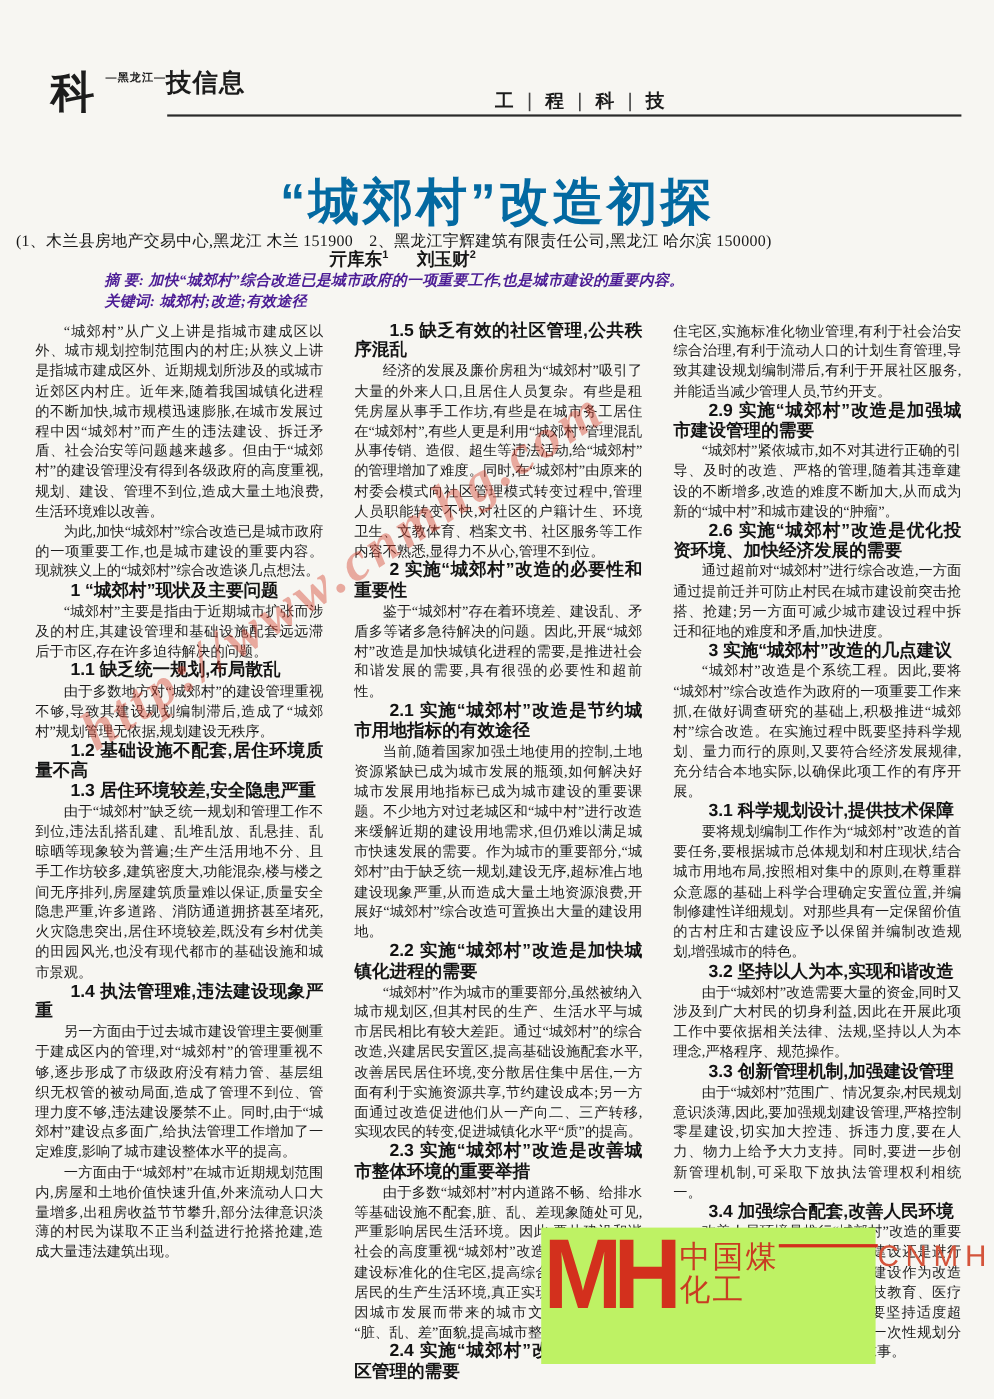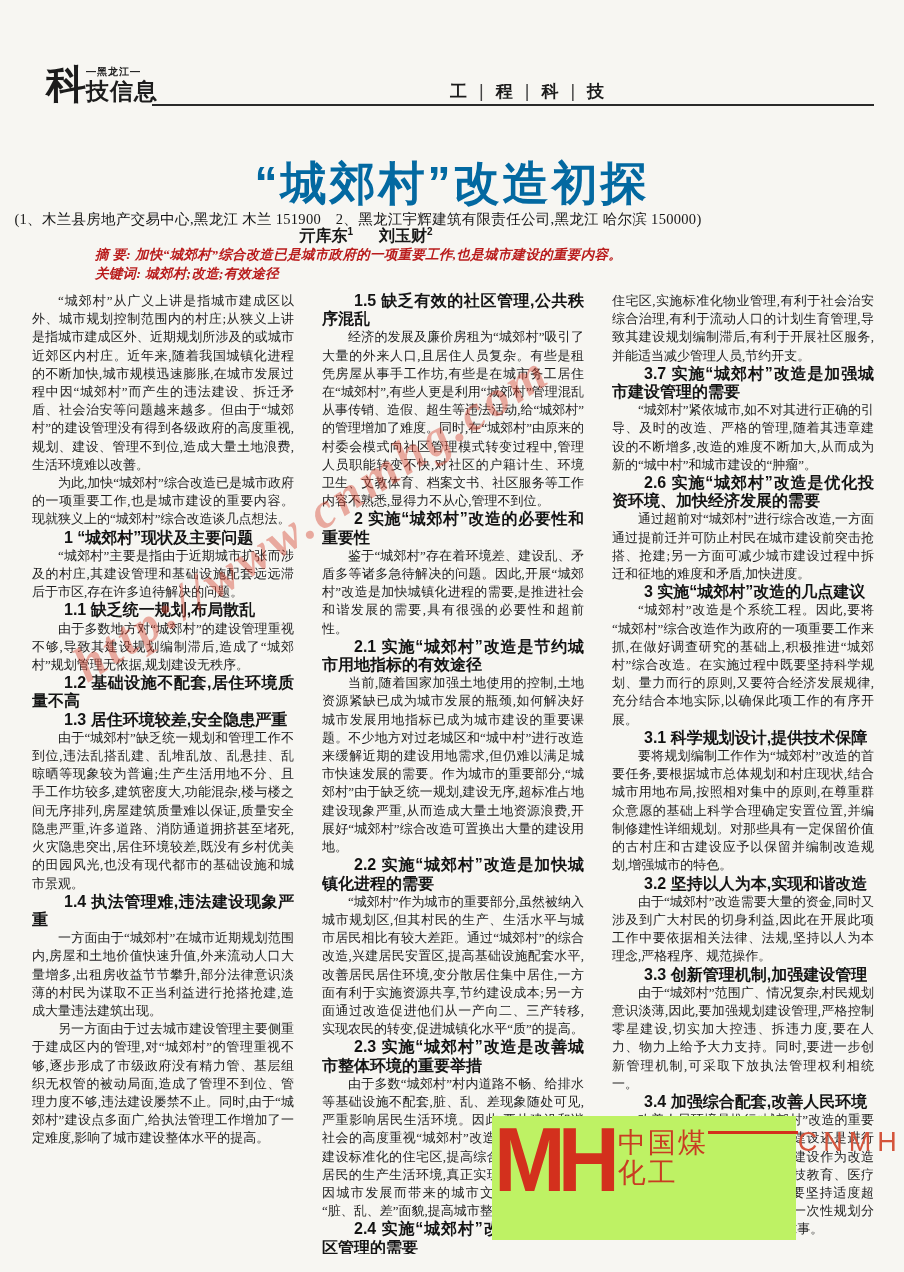--- a/index.html
+++ b/index.html
@@ -10,21 +10,21 @@
     color:#1c1c1c;
     position:relative;
     overflow:hidden;
   }
   .page{position:absolute;inset:0;}
 
   
   .masthead{position:absolute;left:0;top:0;width:904px;height:125px;}
   .logo{position:absolute;left:46px;top:62px;display:flex;align-items:flex-start;}
   .logo-main{font-family:"Liberation Sans",sans-serif;font-weight:900;font-size:40px;line-height:44px;letter-spacing:-2px;}
-  .logo-right{display:flex;flex-direction:column;margin-left:2px;}
+  .logo-right{display:flex;margin-left:12px;}
   .logo-region{font-family:"Liberation Sans",sans-serif;font-size:10px;font-weight:700;letter-spacing:1px;line-height:12px;margin-top:4px;}
   .logo-rest{font-family:"Liberation Sans",sans-serif;font-weight:900;font-size:23px;line-height:26px;letter-spacing:1px;}
   .masthead-rule{position:absolute;left:152px;right:30px;top:104px;height:2px;background:#2a2a2a;}
   .section-label{
     position:absolute;left:450px;top:80px;
     font-family:"Liberation Sans",sans-serif;font-weight:700;font-size:17px;letter-spacing:2px;color:#1b1b1b;
     display:flex;align-items:center;gap:10px;
   }
   .section-label .sep{font-weight:400;color:#444;font-size:18px;}
 
@@ -38,21 +38,21 @@
     font-family:"Liberation Sans",sans-serif;font-weight:700;font-size:16px;color:#161616;margin-top:44px;
   }
   .authors sup{font-size:10px;}
   .authors .gap{display:inline-block;width:26px;}
   .affiliation{
     position:absolute;left:0;top:210px;width:716px;text-align:center;
     font-size:14.5px;color:#161616;letter-spacing:.3px;
   }
   .abstract,.keywords{
     position:absolute;left:95px;width:740px;
-    font-size:13.5px;font-weight:700;font-style:italic;color:#b91c1c;letter-spacing:.3px;
+    font-size:13.5px;font-weight:700;font-style:italic;color:#4c1d95;letter-spacing:.3px;
   }
   .abstract{top:246px;}
   .keywords{top:265px;}
   .abstract .lbl,.keywords .lbl{margin-right:4px;}
 
   
   .columns{
     position:absolute;left:32px;top:292px;width:842px;height:962px;
     display:flex;gap:28px;overflow:hidden;
   }
@@ -133,40 +133,40 @@
         <div class="p">“城郊村”从广义上讲是指城市建成区以外、城市规划控制范围内的村庄;从狭义上讲是指城市建成区外、近期规划所涉及的或城市近郊区内村庄。近年来,随着我国城镇化进程的不断加快,城市规模迅速膨胀,在城市发展过程中因“城郊村”而产生的违法建设、拆迁矛盾、社会治安等问题越来越多。但由于“城郊村”的建设管理没有得到各级政府的高度重视,规划、建设、管理不到位,造成大量土地浪费,生活环境难以改善。</div>
         <div class="p">为此,加快“城郊村”综合改造已是城市政府的一项重要工作,也是城市建设的重要内容。现就狭义上的“城郊村”综合改造谈几点想法。</div>
         <div class="h">1 “城郊村”现状及主要问题</div>
         <div class="p">“城郊村”主要是指由于近期城市扩张而涉及的村庄,其建设管理和基础设施配套远远滞后于市区,存在许多迫待解决的问题。</div>
         <div class="h">1.1 缺乏统一规划,布局散乱</div>
         <div class="p">由于多数地方对“城郊村”的建设管理重视不够,导致其建设规划编制滞后,造成了“城郊村”规划管理无依据,规划建设无秩序。</div>
         <div class="h">1.2 基础设施不配套,居住环境质量不高</div>
         <div class="h">1.3 居住环境较差,安全隐患严重</div>
         <div class="p">由于“城郊村”缺乏统一规划和管理工作不到位,违法乱搭乱建、乱堆乱放、乱悬挂、乱晾晒等现象较为普遍;生产生活用地不分、且手工作坊较多,建筑密度大,功能混杂,楼与楼之间无序排列,房屋建筑质量难以保证,质量安全隐患严重,许多道路、消防通道拥挤甚至堵死,火灾隐患突出,居住环境较差,既没有乡村优美的田园风光,也没有现代都市的基础设施和城市景观。</div>
         <div class="h">1.4 执法管理难,违法建设现象严重</div>
+        <div class="p">另一方面由于过去城市建设管理主要侧重于建成区内的管理,对“城郊村”的管理重视不够,逐步形成了市级政府没有精力管、基层组织无权管的被动局面,造成了管理不到位、管理力度不够,违法建设屡禁不止。同时,由于“城郊村”建设点多面广,给执法管理工作增加了一定难度,影响了城市建设整体水平的提高。</div>
         <div class="p">一方面由于“城郊村”在城市近期规划范围内,房屋和土地价值快速升值,外来流动人口大量增多,出租房收益节节攀升,部分法律意识淡薄的村民为谋取不正当利益进行抢搭抢建,造成大量违法建筑出现。</div>
-        <div class="p">另一方面由于过去城市建设管理主要侧重于建成区内的管理,对“城郊村”的管理重视不够,逐步形成了市级政府没有精力管、基层组织无权管的被动局面,造成了管理不到位、管理力度不够,违法建设屡禁不止。同时,由于“城郊村”建设点多面广,给执法管理工作增加了一定难度,影响了城市建设整体水平的提高。</div>
       </div>
     <div class="col">
         <div class="h">1.5 缺乏有效的社区管理,公共秩序混乱</div>
         <div class="p">经济的发展及廉价房租为“城郊村”吸引了大量的外来人口,且居住人员复杂。有些是租凭房屋从事手工作坊,有些是在城市务工居住在“城郊村”,有些人更是利用“城郊村”管理混乱从事传销、造假、超生等违法活动,给“城郊村”的管理增加了难度。同时,在“城郊村”由原来的村委会模式向社区管理模式转变过程中,管理人员职能转变不快,对社区的户籍计生、环境卫生、文教体育、档案文书、社区服务等工作内容不熟悉,显得力不从心,管理不到位。</div>
         <div class="h">2 实施“城郊村”改造的必要性和重要性</div>
         <div class="p">鉴于“城郊村”存在着环境差、建设乱、矛盾多等诸多急待解决的问题。因此,开展“城郊村”改造是加快城镇化进程的需要,是推进社会和谐发展的需要,具有很强的必要性和超前性。</div>
         <div class="h">2.1 实施“城郊村”改造是节约城市用地指标的有效途径</div>
         <div class="p">当前,随着国家加强土地使用的控制,土地资源紧缺已成为城市发展的瓶颈,如何解决好城市发展用地指标已成为城市建设的重要课题。不少地方对过老城区和“城中村”进行改造来缓解近期的建设用地需求,但仍难以满足城市快速发展的需要。作为城市的重要部分,“城郊村”由于缺乏统一规划,建设无序,超标准占地建设现象严重,从而造成大量土地资源浪费,开展好“城郊村”综合改造可置换出大量的建设用地。</div>
         <div class="h">2.2 实施“城郊村”改造是加快城镇化进程的需要</div>
         <div class="p">“城郊村”作为城市的重要部分,虽然被纳入城市规划区,但其村民的生产、生活水平与城市居民相比有较大差距。通过“城郊村”的综合改造,兴建居民安置区,提高基础设施配套水平,改善居民居住环境,变分散居住集中居住,一方面有利于实施资源共享,节约建设成本;另一方面通过改造促进他们从一产向二、三产转移,实现农民的转变,促进城镇化水平“质”的提高。</div>
         <div class="h">2.3 实施“城郊村”改造是改善城市整体环境的重要举措</div>
         <div class="p">由于多数“城郊村”村内道路不畅、给排水等基础设施不配套,脏、乱、差现象随处可见,严重影响居民生活环境。因此,要从建设和谐社会的高度重视“城郊村”改造,进行迁村并点,建设标准化的住宅区,提高综合配套水平,改善居民的生产生活环境,真正实现城乡统筹,享受因城市发展而带来的城市文明,改变城郊的“脏、乱、差”面貌,提高城市整体形象。</div>
         <div class="h">2.4 实施“城郊村”改造是加强社区管理的需要</div>
         <div class="p">通过实施“城郊村”的拆迁改造,建设规范</div>
       </div>
     <div class="col">
         <div class="p cont">住宅区,实施标准化物业管理,有利于社会治安综合治理,有利于流动人口的计划生育管理,导致其建设规划编制滞后,有利于开展社区服务,并能适当减少管理人员,节约开支。</div>
-        <div class="h">3.7 实施“城郊村”改造是加强城市建设管理的需要</div>
+        <div class="h">2.9 实施“城郊村”改造是加强城市建设管理的需要</div>
         <div class="p">“城郊村”紧依城市,如不对其进行正确的引导、及时的改造、严格的管理,随着其违章建设的不断增多,改造的难度不断加大,从而成为新的“城中村”和城市建设的“肿瘤”。</div>
         <div class="h">2.6 实施“城郊村”改造是优化投资环境、加快经济发展的需要</div>
         <div class="p">通过超前对“城郊村”进行综合改造,一方面通过提前迁并可防止村民在城市建设前突击抢搭、抢建;另一方面可减少城市建设过程中拆迁和征地的难度和矛盾,加快进度。</div>
         <div class="h">3 实施“城郊村”改造的几点建议</div>
         <div class="p">“城郊村”改造是个系统工程。因此,要将“城郊村”综合改造作为政府的一项重要工作来抓,在做好调查研究的基础上,积极推进“城郊村”综合改造。在实施过程中既要坚持科学规划、量力而行的原则,又要符合经济发展规律,充分结合本地实际,以确保此项工作的有序开展。</div>
         <div class="h">3.1 科学规划设计,提供技术保障</div>
         <div class="p">要将规划编制工作作为“城郊村”改造的首要任务,要根据城市总体规划和村庄现状,结合城市用地布局,按照相对集中的原则,在尊重群众意愿的基础上科学合理确定安置位置,并编制修建性详细规划。对那些具有一定保留价值的古村庄和古建设应予以保留并编制改造规划,增强城市的特色。</div>
         <div class="h">3.2 坚持以人为本,实现和谐改造</div>
         <div class="p">由于“城郊村”改造需要大量的资金,同时又涉及到广大村民的切身利益,因此在开展此项工作中要依据相关法律、法规,坚持以人为本理念,严格程序、规范操作。</div>
         <div class="h">3.3 创新管理机制,加强建设管理</div>

